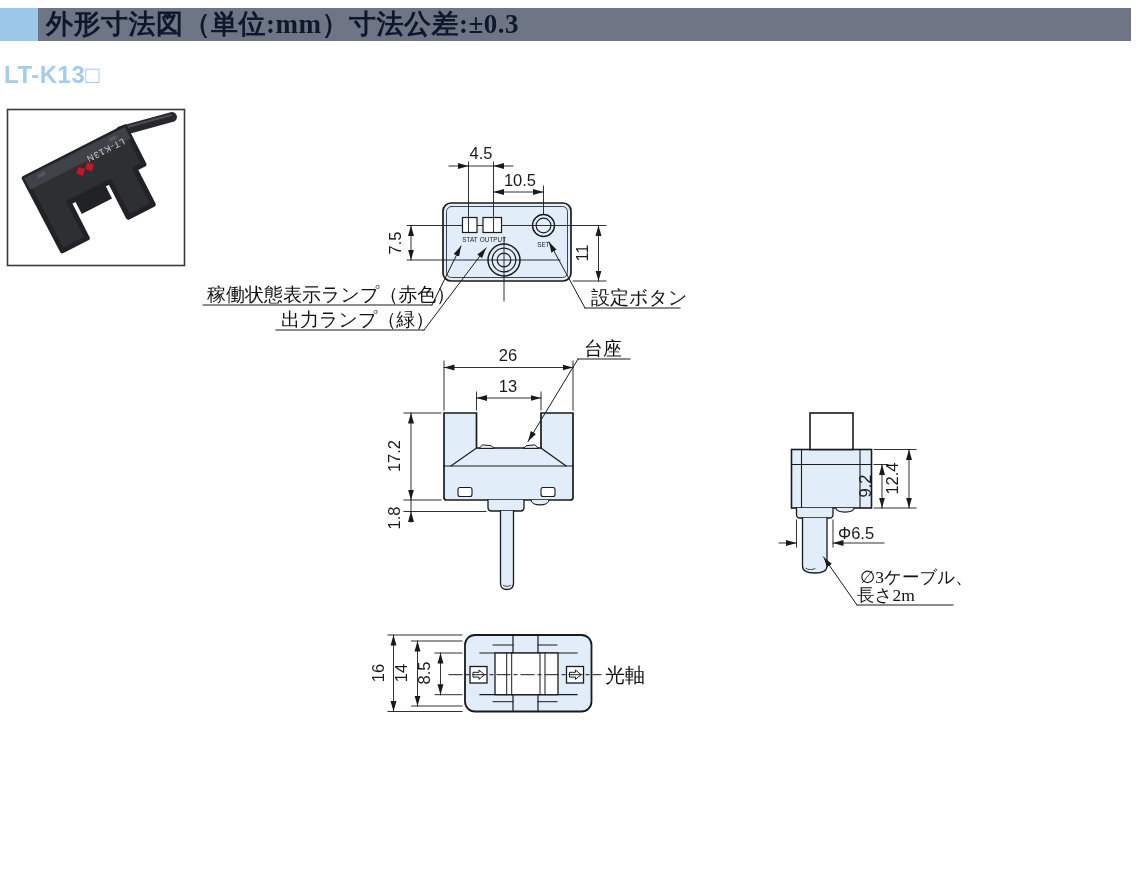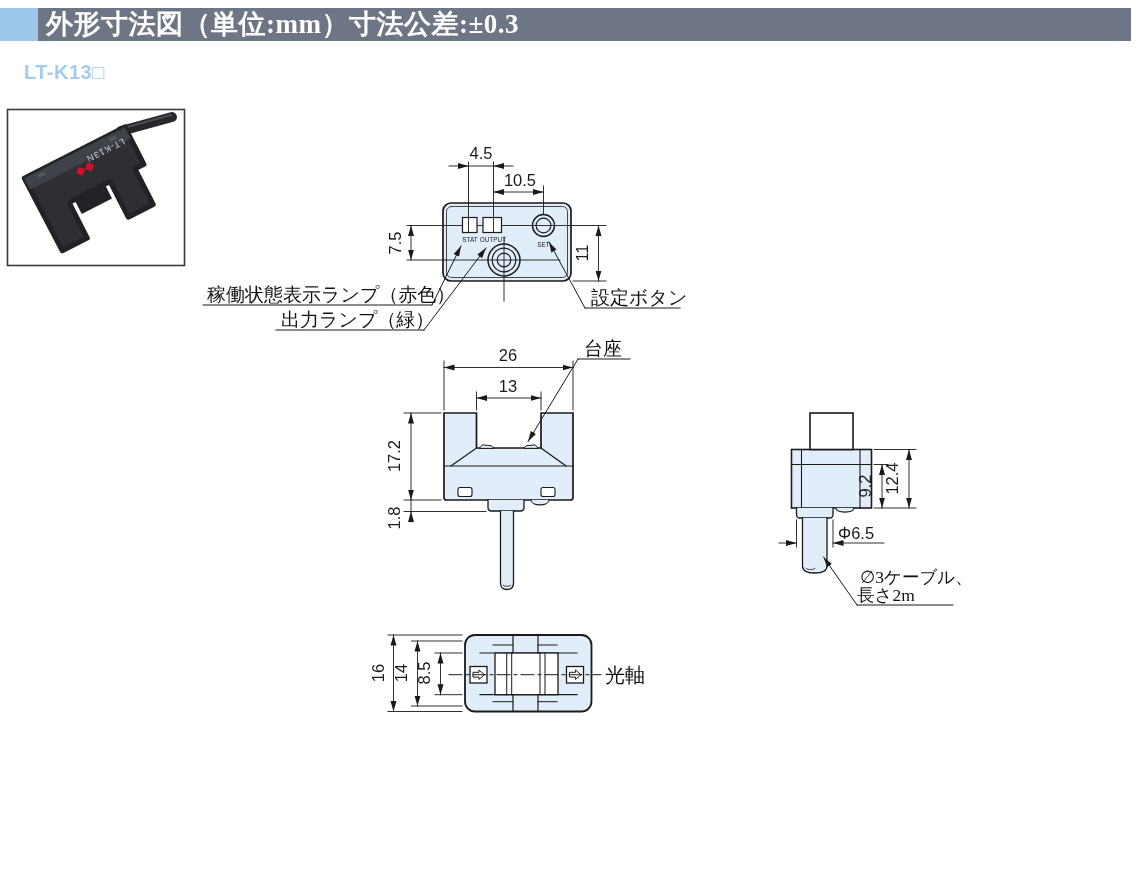--- a/index.html
+++ b/index.html
@@ -1,22 +1,22 @@
 <!DOCTYPE html>
 <html><head>
 <meta charset="utf-8">
 <style>
   html,body{margin:0;padding:0;background:#fff;}
   body{width:1146px;height:877px;position:relative;font-family:"Liberation Sans",sans-serif;overflow:hidden;}
   .header-bar{position:absolute;left:0;top:8px;width:1131px;height:33px;background:#6e7686;}
   .header-accent{position:absolute;left:0;top:0;width:38px;height:33px;background:#9cc7e8;}
-  .header-title{position:absolute;left:46px;top:0;height:33px;line-height:32px;color:#ffffff;
+  .header-title{position:absolute;left:46px;top:0;height:33px;line-height:32px;color:#0f172a;
     font-family:"Liberation Serif",serif;font-weight:bold;font-size:27px;letter-spacing:0.5px;white-space:nowrap;}
-  .model-heading{position:absolute;left:4px;top:61px;color:#a4cdeb;font-weight:bold;font-size:20px;
-    font-family:"Liberation Sans",sans-serif;letter-spacing:0.5px;margin-left:20px;}
+  .model-heading{position:absolute;left:4px;top:61px;color:#a4cdeb;font-weight:bold;font-size:24px;
+    font-family:"Liberation Sans",sans-serif;letter-spacing:0.5px;}
   svg{position:absolute;left:0;top:100px;}
   svg line, svg path.ln, svg rect.ln, svg circle.ln, svg ellipse.ln{stroke:#1a1a1a;}
   .dim{font-family:"Liberation Sans",sans-serif;font-size:16.5px;fill:#1a1a1a;}
   .jl{font-family:"Liberation Serif",serif;font-size:19px;fill:#111;}
   .jl2{font-family:"Liberation Serif",serif;font-size:20px;fill:#111;}
   .cab{font-family:"Liberation Serif",serif;font-size:17.5px;fill:#111;}
   .tiny{font-family:"Liberation Sans",sans-serif;font-size:6.4px;fill:#222;}
   .photo-label{font-family:"Liberation Sans",sans-serif;font-size:9px;fill:#c9cdd3;letter-spacing:1px;}
 </style>
 </head>

